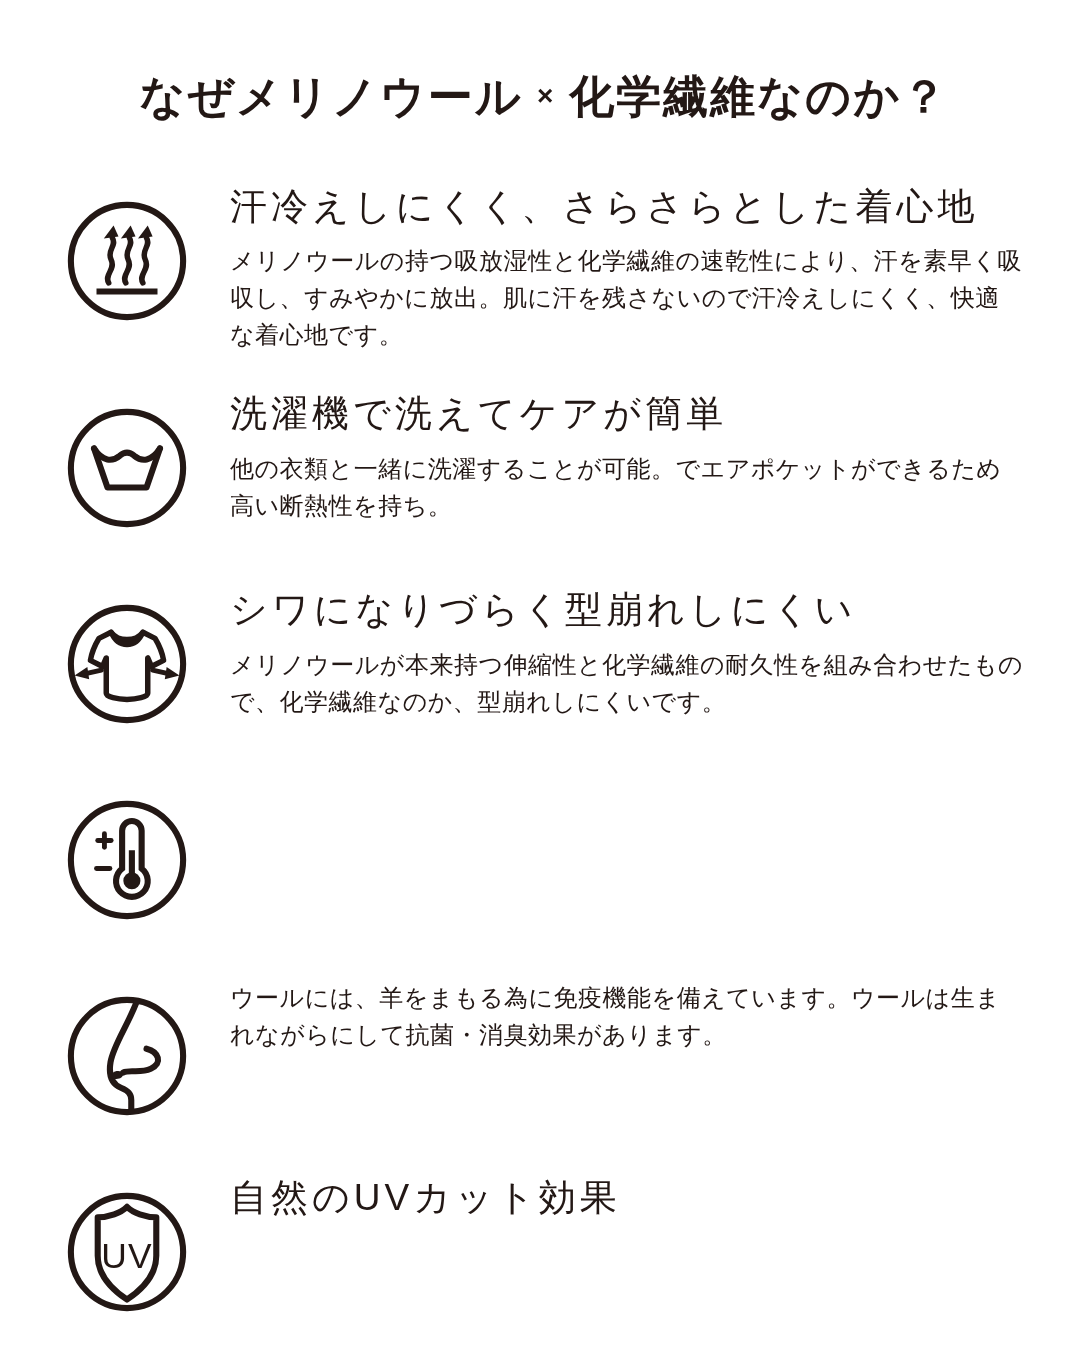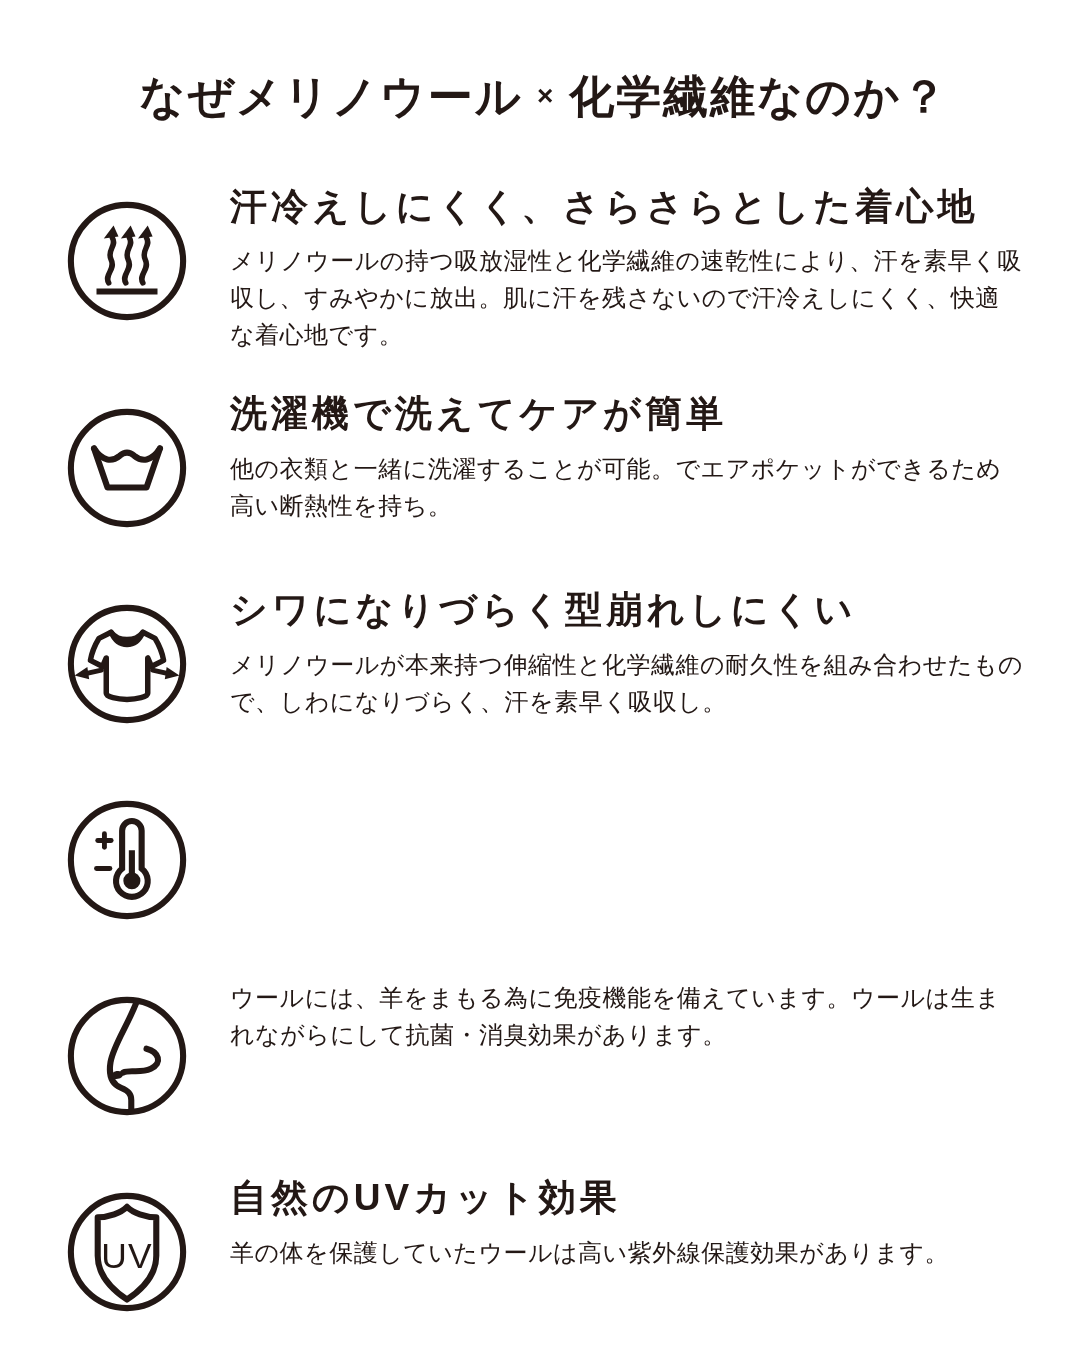--- a/index.html
+++ b/index.html
@@ -46,21 +46,21 @@
     width: 122px;
     height: 122px;
     margin: 16px 42px 0 2px;
     text-align: right;
   }
   .icon-wrap svg { display: block; width: 122px; height: 122px; }
   .txt { flex: 1 1 auto; min-width: 0; }
   .feature-heading {
     margin: 0 0 12px 0;
     font-size: 37px;
-    font-weight: bold;
+    font-weight: normal;
     letter-spacing: 4px;
     line-height: 1.25;
   }
   .feature-body {
     margin: 0;
     font-size: 24px;
     letter-spacing: 0.5px;
     line-height: 37px;
     text-align: left;
   }
@@ -129,21 +129,21 @@
           <line x1="71" y1="55" x2="82" y2="57.5"></line>
         </g>
         <g fill="currentColor" stroke="none">
           <polygon points="7,59.5 17.5,52.5 19,62.5"></polygon>
           <polygon points="93,59.5 82.5,52.5 81,62.5"></polygon>
         </g>
       </svg>
     </div>
     <div class="txt">
       <h2 class="feature-heading">シワになりづらく型崩れしにくい</h2>
-      <p class="feature-body">メリノウールが本来持つ伸縮性と化学繊維の耐久性を組み合わせたもので、しわになりづらく、汗を素早く吸収し。</p>
+      <p class="feature-body">メリノウールが本来持つ伸縮性と化学繊維の耐久性を組み合わせたもので、化学繊維なのか、型崩れしにくいです。</p>
     </div>
   </section>
 
   <section class="feature">
     <div class="icon-wrap">
       <svg viewBox="0 0 100 100" aria-hidden="true">
         <circle cx="50" cy="50" r="46" fill="none" stroke="currentColor" stroke-width="5"></circle>
         <path d="M46 57 L46 26 A8 8 0 0 1 62 26 L62 57 A13 13 0 1 1 46 57 Z" fill="none" stroke="currentColor" stroke-width="5"></path>
         <line x1="54" y1="42" x2="54" y2="63" stroke="currentColor" stroke-width="5"></line>
         <circle cx="54" cy="67" r="7" fill="currentColor"></circle>
@@ -175,17 +175,16 @@
   <section class="feature">
     <div class="icon-wrap">
       <svg viewBox="0 0 100 100" aria-hidden="true">
         <circle cx="50" cy="50" r="46" fill="none" stroke="currentColor" stroke-width="5"></circle>
         <path d="M50 13 C45 18 35 21.5 26 21.5 L26 53 C26 70 38 81 50 89 C62 81 74 70 74 53 L74 21.5 C65 21.5 55 18 50 13 Z" fill="none" stroke="currentColor" stroke-width="5" stroke-linejoin="round"></path>
         <text class="uv-label" x="50" y="63" text-anchor="middle" fill="currentColor">UV</text>
       </svg>
     </div>
     <div class="txt">
       <h2 class="feature-heading">自然のUVカット効果</h2>
-      <p class="feature-body">羊の体を保護していたウールは高い紫外線保護効果があります。</p>
     </div>
   </section>
 
 </div>
 
 </body></html>

